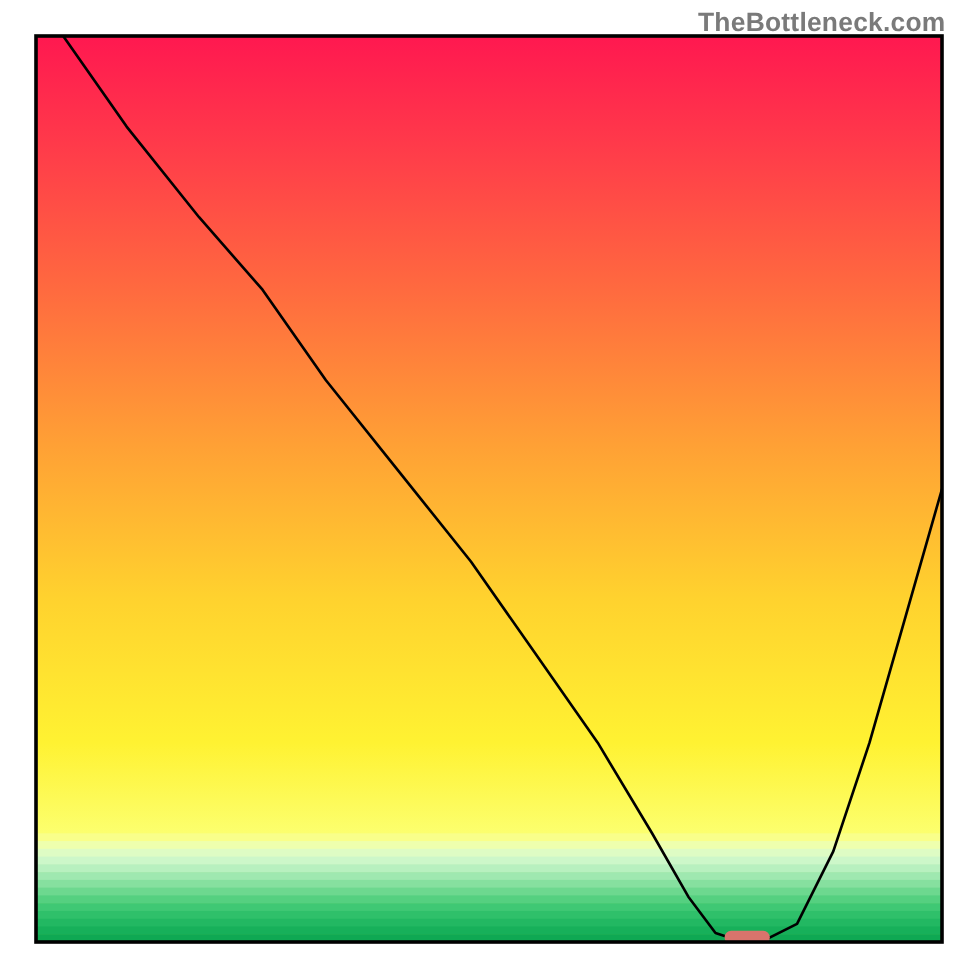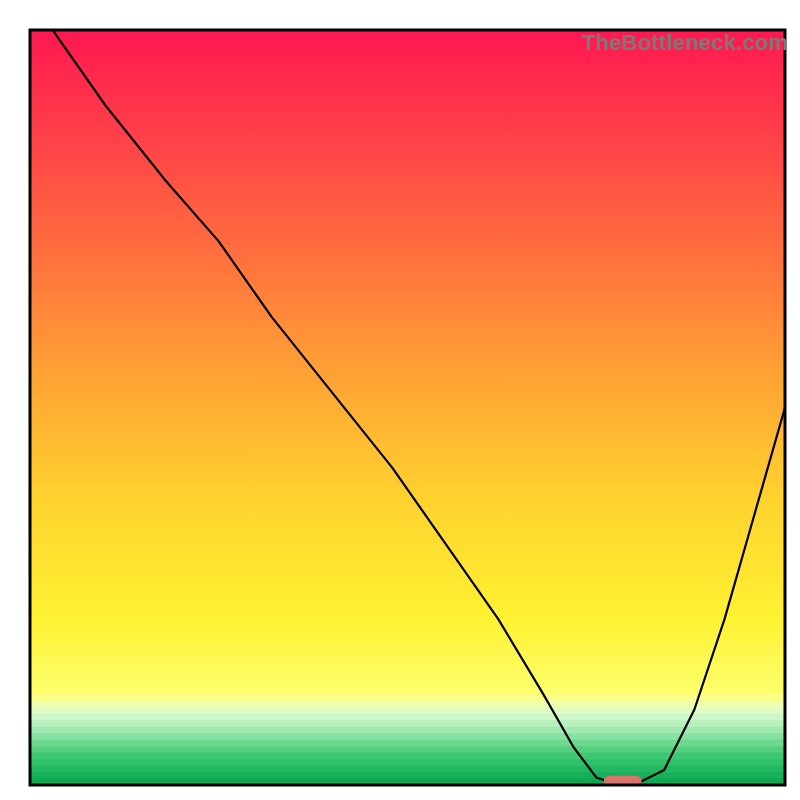--- a/index.html
+++ b/index.html
@@ -14,21 +14,20 @@
     height: 800px;
   }
   .watermark {
     position: absolute;
     top: 6px;
     right: 12px;
     font-size: 22px;
     font-weight: bold;
     color: #7a7a7a;
     letter-spacing: 0.2px;
-    margin-top: 24px;
   }
   svg {
     display: block;
   }
 </style>
 </head>
 <body>
 
 <div class="chart-container">
   <div class="watermark">TheBottleneck.com</div>

